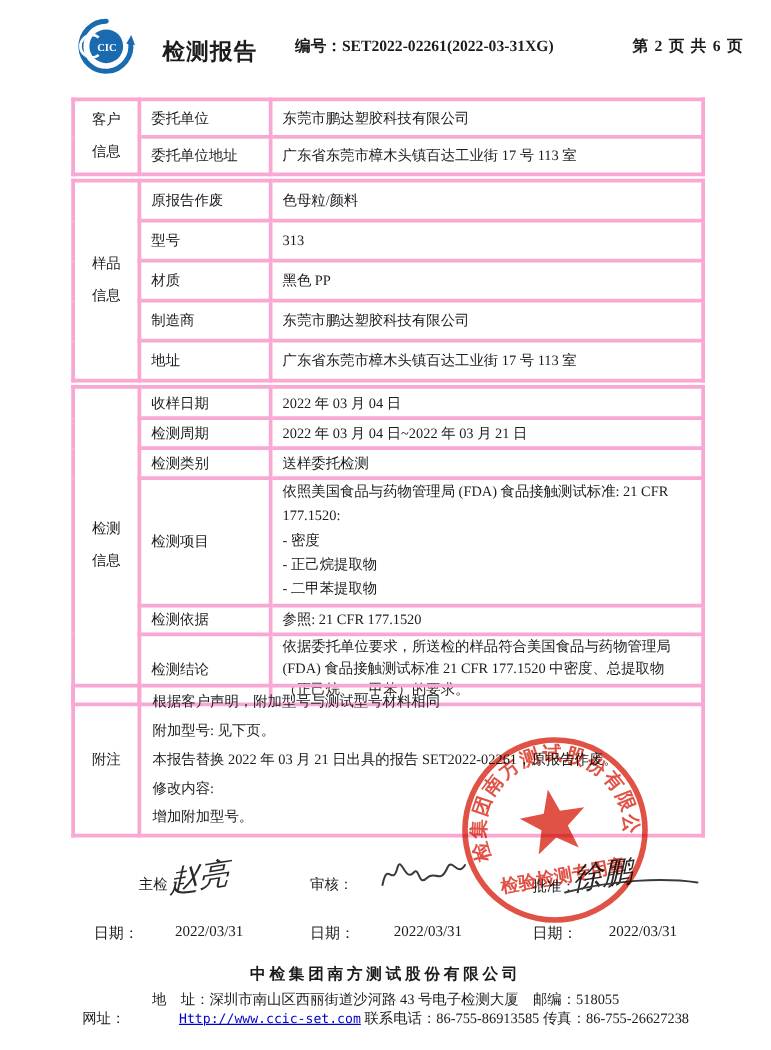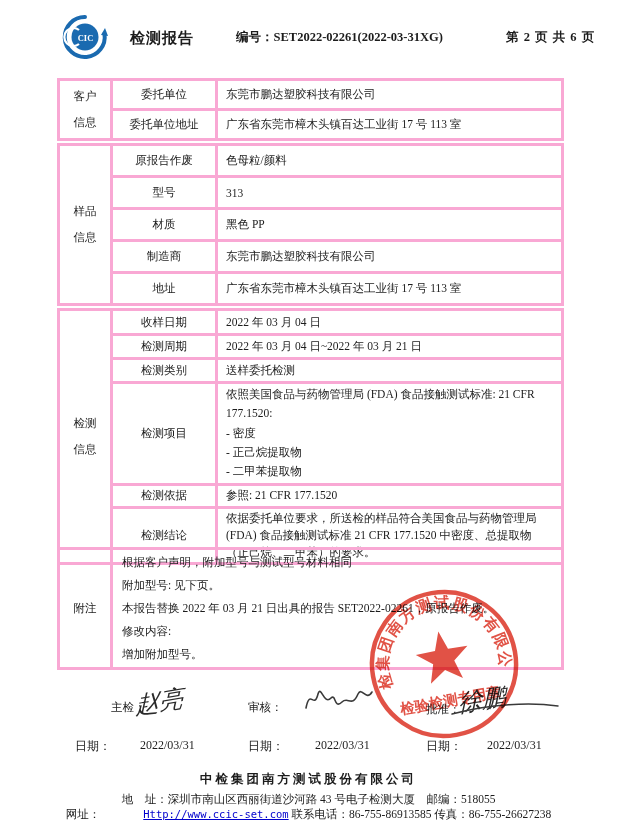--- a/index.html
+++ b/index.html
@@ -1,31 +1,31 @@
 <!DOCTYPE html>
 <html><head>
 <meta charset="utf-8">
 <style>
   html,body{margin:0;padding:0;background:#ffffff;}
   .page{position:relative;width:617px;height:840px;background:#fff;overflow:hidden;
         font-family:"Liberation Serif","DejaVu Serif",serif;color:#1c1c1c;}
 
   
   .hdr-logo{position:absolute;left:60px;top:14px;}
-  .hdr-title{position:absolute;left:130px;top:29px;font-size:15px;font-weight:bold;letter-spacing:1px;}
+  .hdr-title{position:absolute;left:130px;top:29px;font-size:18px;font-weight:bold;letter-spacing:1px;}
   .hdr-no{position:absolute;left:236px;top:29px;font-size:12.5px;font-weight:bold;}
   .hdr-page{position:absolute;left:466px;top:29px;font-size:12.5px;font-weight:bold;letter-spacing:1px;margin-left:40px;}
 
   
   table.tbl{position:absolute;left:57px;width:507px;border-collapse:collapse;table-layout:fixed;}
   table.tbl td{border:3px solid #f9a8d4;font-size:11.5px;padding:1px 8px;vertical-align:middle;
                overflow:hidden;}
   td.cat{ text-align:center;padding:0;}
   td.cat div{line-height:2.2;}
-  td.fld{padding-left:9px;text-align:center;}
+  td.fld{padding-left:9px;}
   td.val{padding-left:11px;}
   td.val .ml{line-height:1.68;}
   td.val .concl{line-height:1.5;}
   td.notes-val div{line-height:2.0;}
 
   
   .sig-label{position:absolute;font-size:11.5px;}
   .sig-name{position:absolute;font-size:24px;font-style:italic;color:#2a2a2a;
             transform:rotate(-9deg) skewX(-8deg);white-space:nowrap;}
   .sig-date{position:absolute;font-size:12px;}

